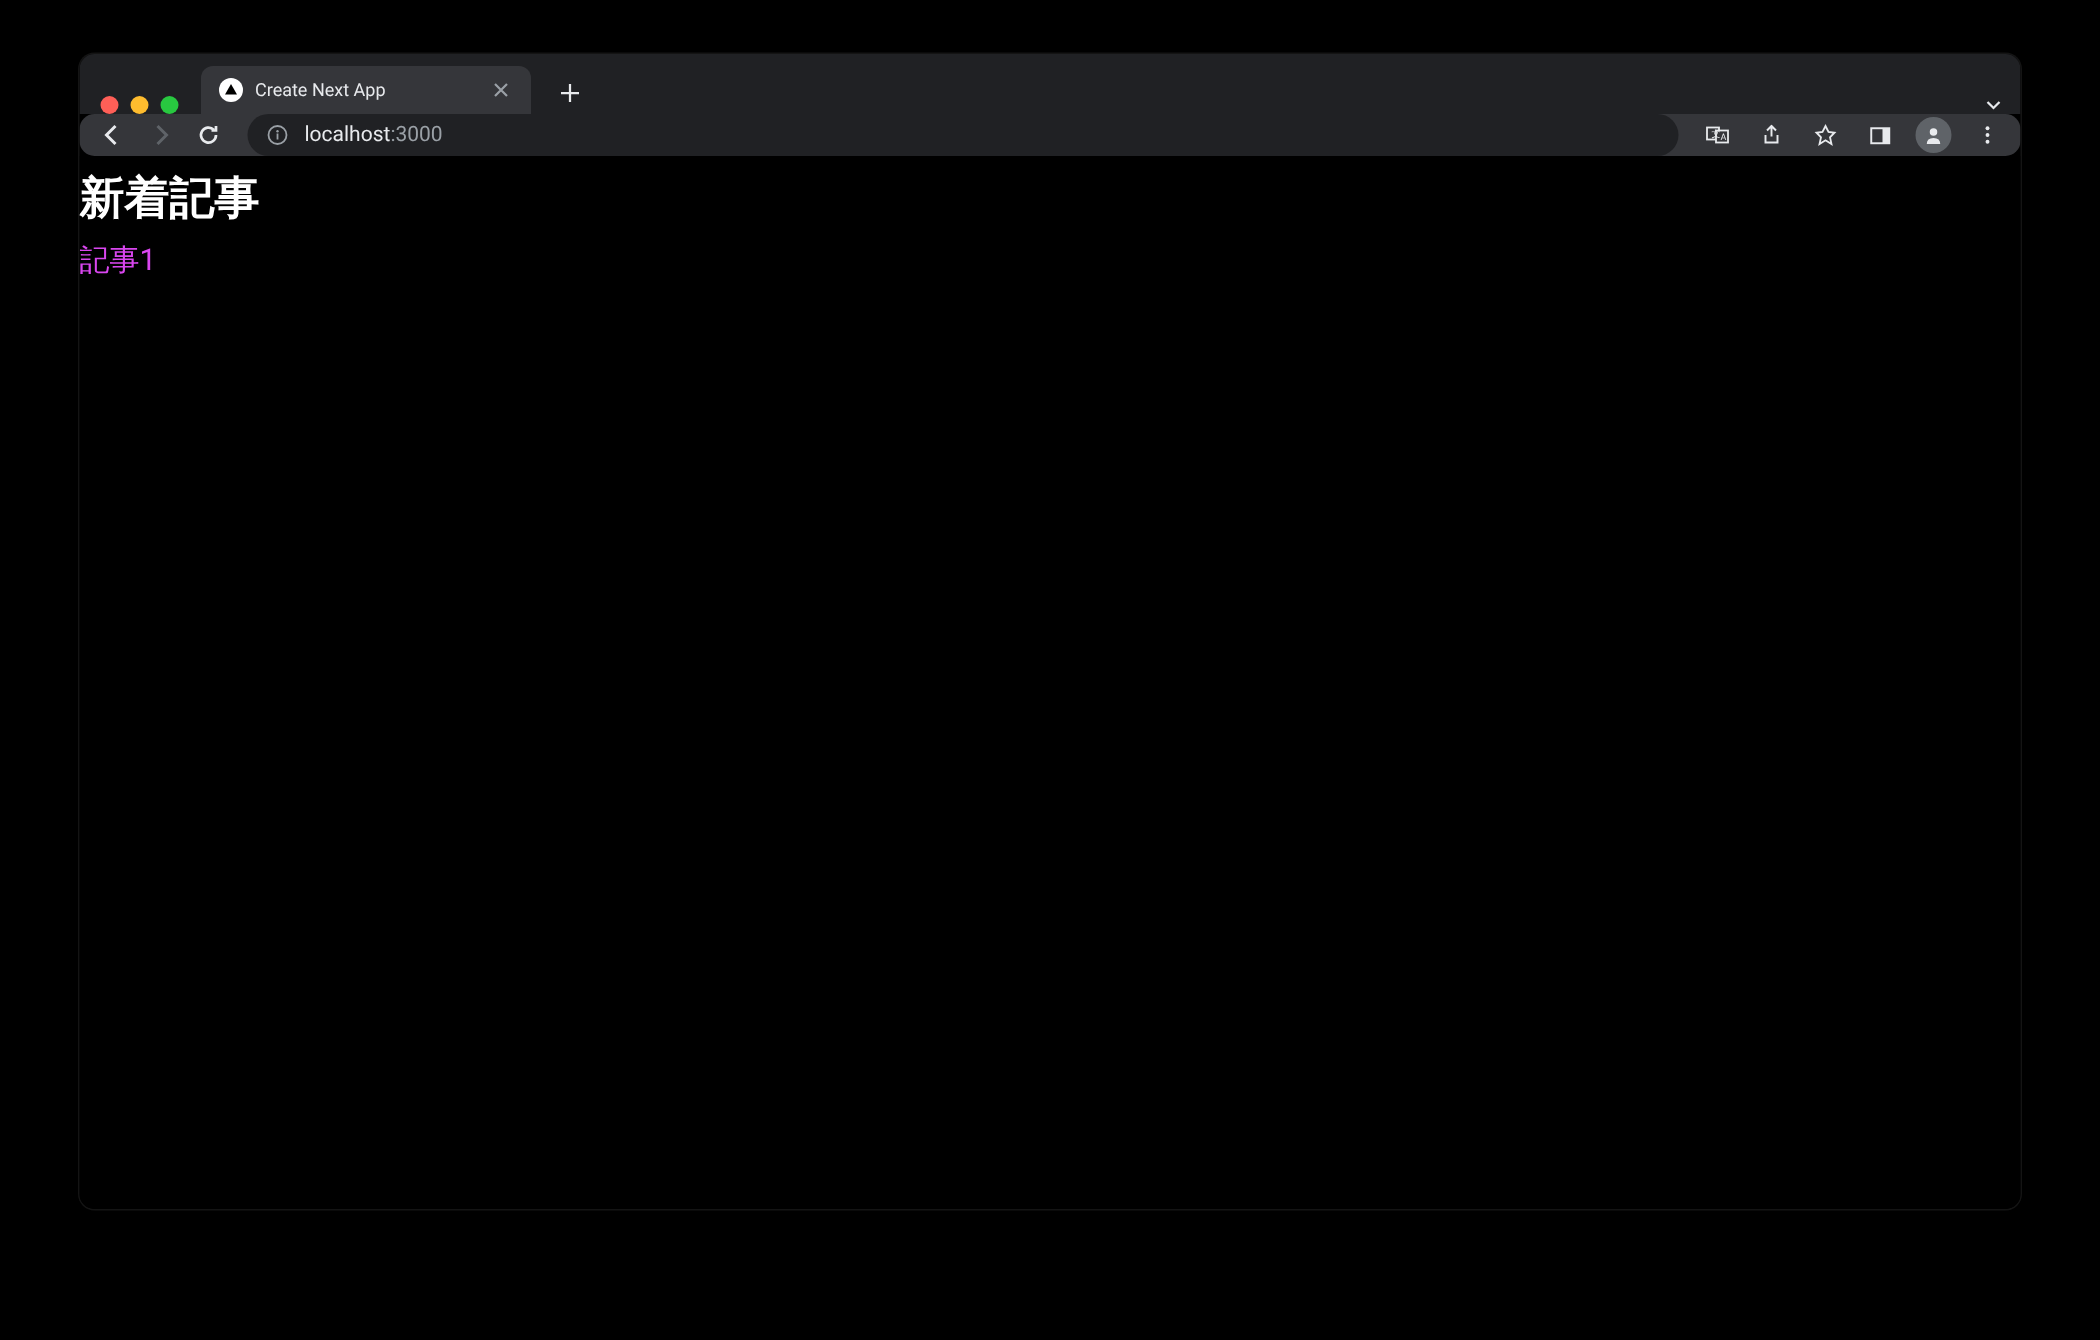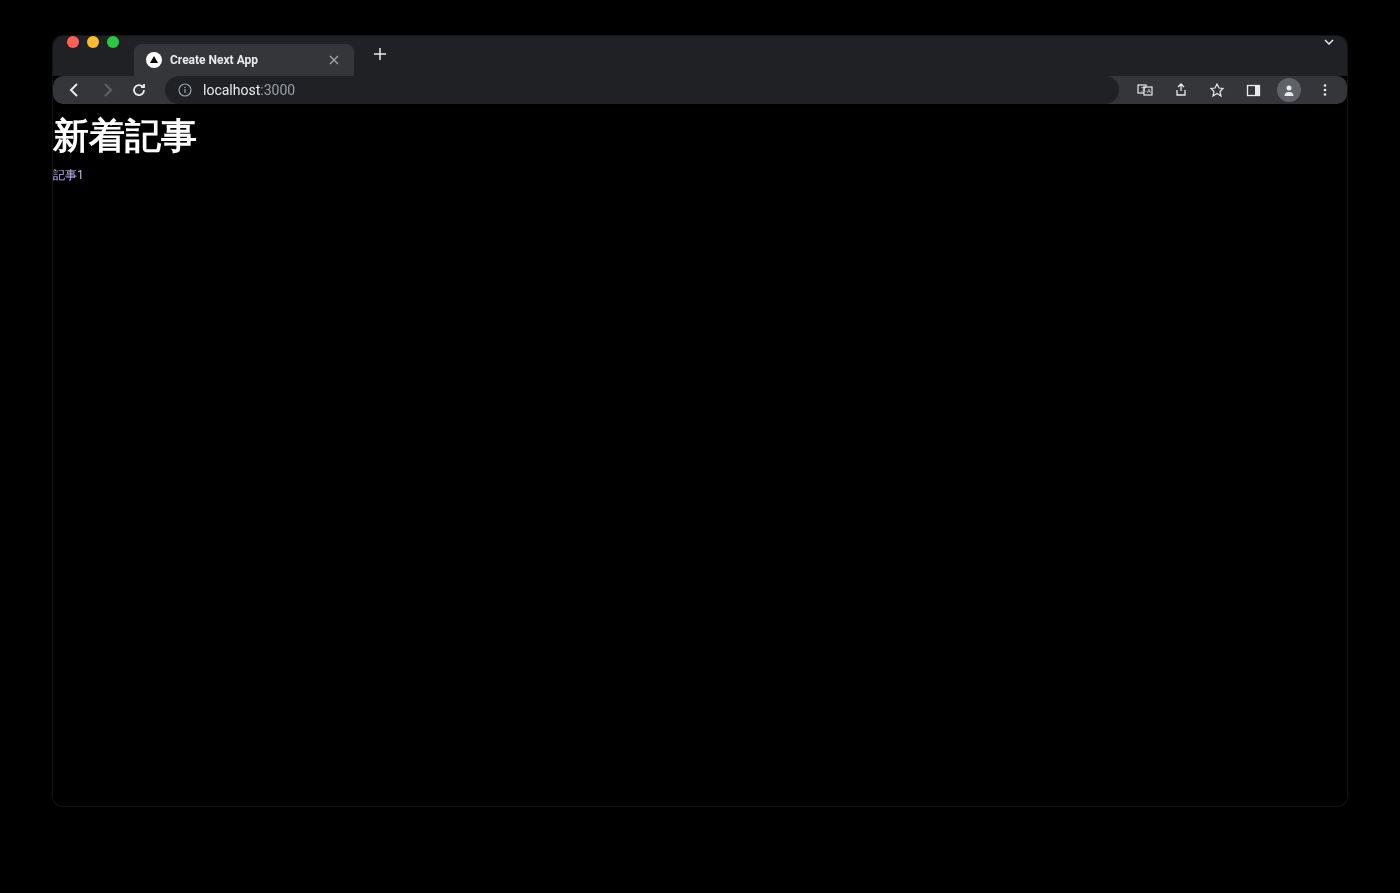--- a/index.html
+++ b/index.html
@@ -25,24 +25,23 @@
       overflow: hidden;
       box-shadow: 0 0 0 1px rgba(255,255,255,0.08);
       display: flex;
       flex-direction: column;
     }
     
     .tab-bar {
       height: 40px;
       background: #202124;
       display: flex;
-      align-items: flex-start;
+      align-items: flex-end;
       padding: 0 10px;
       position: relative;
-      font-weight: bold;
     }
     
     .traffic-lights {
       display: flex;
       gap: 8px;
       margin-right: 15px;
       margin-left: 4px;
     }
     
     .traffic-light {
@@ -199,30 +198,30 @@
     }
     
     .content {
       flex: 1;
       background: #000;
       color: #fff;
       padding: 0;
     }
     
     .page-heading {
-      font-size: 36px;
+      font-size: 30px;
       font-weight: bold;
       color: #fff;
       margin: 8px 0 4px 0;
       letter-spacing: 0;
     }
     
     .article-item {
-      font-size: 12px;
-      color: #c4b5fd;
+      font-size: 20px;
+      color: #d946ef;
       padding: 2px 0;
       line-height: 1.4;
     }
     
     svg {
       display: block;
     }
   </style>
 </head>
 <body>

